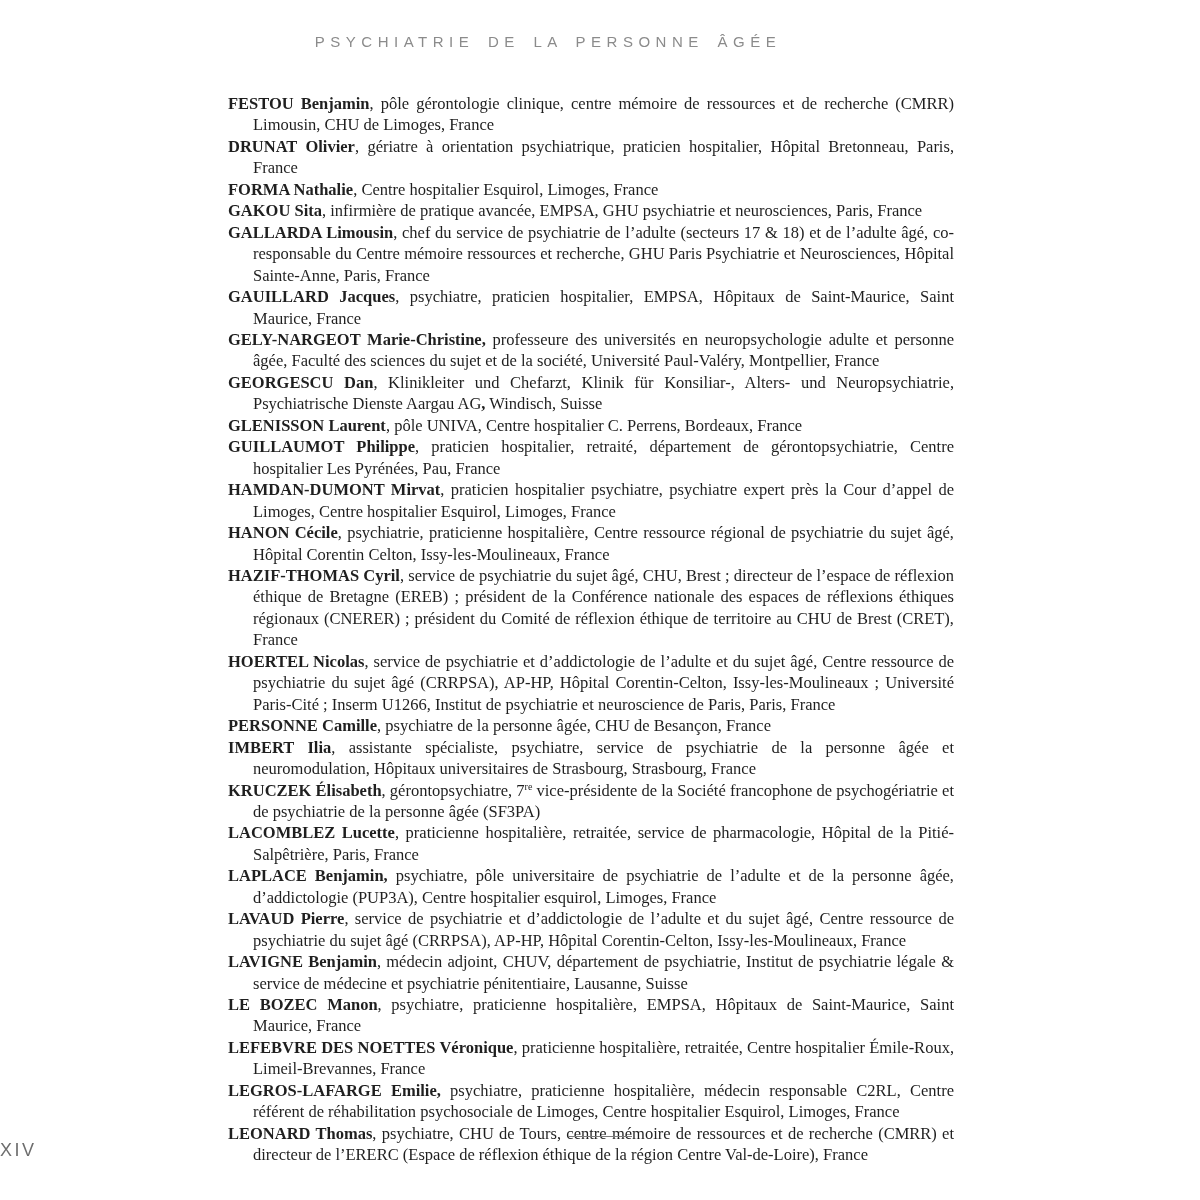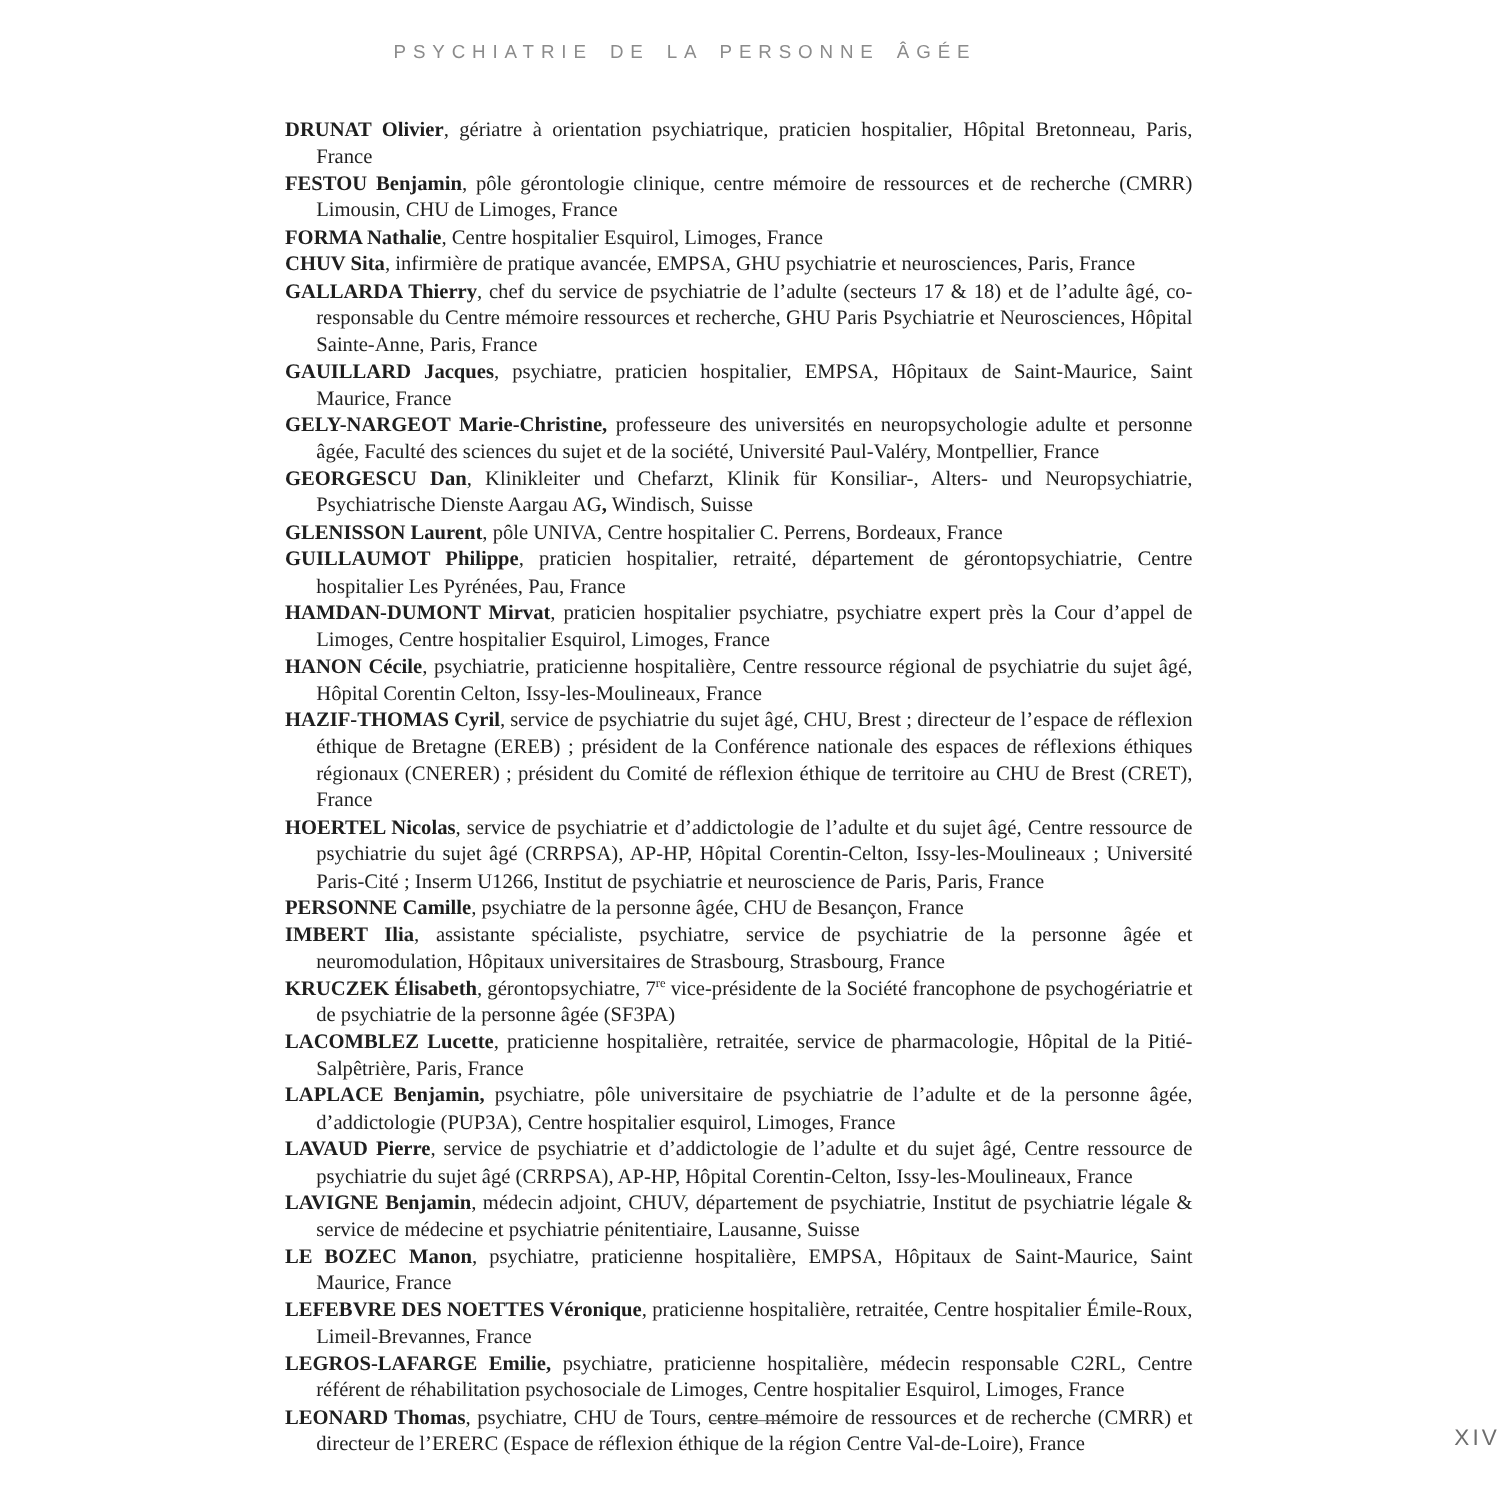--- a/index.html
+++ b/index.html
@@ -44,21 +44,21 @@
   .entry sup {
     font-size: 10px;
     line-height: 0;
     vertical-align: super;
   }
   .page-footer {
     position: absolute;
     top: 1136px;
     left: 0;
     width: 1200px;
-    text-align: right;
+    text-align: left;
   }
   .footer-rule {
     width: 64px;
     height: 0;
     border-top: 1.5px solid #7d7d7d;
     margin: 0 auto 3px auto;
   }
   .page-number {
     font-family: "Liberation Sans", sans-serif;
     font-size: 18px;
@@ -66,25 +66,25 @@
     color: #6e6e6e;
   }
 </style>
 </head>
 <body>
 
 <div class="page">
   <div class="page-header">PSYCHIATRIE DE LA PERSONNE ÂGÉE</div>
 
   <div class="entries" id="entries">
+      <p class="entry"><span class="name">FESTOU Benjamin</span><span>, pôle gérontologie clinique, centre mémoire de ressources et de recherche (CMRR) Limousin, CHU de Limoges, France</span></p>
       <p class="entry"><span class="name">DRUNAT Olivier</span><span>, gériatre à orientation psychiatrique, praticien hospitalier, Hôpital Bretonneau, Paris, France</span></p>
-      <p class="entry"><span class="name">FESTOU Benjamin</span><span>, pôle gérontologie clinique, centre mémoire de ressources et de recherche (CMRR) Limousin, CHU de Limoges, France</span></p>
       <p class="entry"><span class="name">FORMA Nathalie</span><span>, Centre hospitalier Esquirol, Limoges, France</span></p>
-      <p class="entry"><span class="name">CHUV Sita</span><span>, infirmière de pratique avancée, EMPSA, GHU psychiatrie et neurosciences, Paris, France</span></p>
-      <p class="entry"><span class="name">GALLARDA Thierry</span><span>, chef du service de psychiatrie de l’adulte (secteurs 17 &amp; 18) et de l’adulte âgé, co-responsable du Centre mémoire ressources et recherche, GHU Paris Psychiatrie et Neurosciences, Hôpital Sainte-Anne, Paris, France</span></p>
+      <p class="entry"><span class="name">GAKOU Sita</span><span>, infirmière de pratique avancée, EMPSA, GHU psychiatrie et neurosciences, Paris, France</span></p>
+      <p class="entry"><span class="name">GALLARDA Limousin</span><span>, chef du service de psychiatrie de l’adulte (secteurs 17 &amp; 18) et de l’adulte âgé, co-responsable du Centre mémoire ressources et recherche, GHU Paris Psychiatrie et Neurosciences, Hôpital Sainte-Anne, Paris, France</span></p>
       <p class="entry"><span class="name">GAUILLARD Jacques</span><span>, psychiatre, praticien hospitalier, EMPSA, Hôpitaux de Saint-Maurice, Saint Maurice, France</span></p>
       <p class="entry"><span class="name">GELY-NARGEOT Marie-Christine,</span><span> professeure des universités en neuropsychologie adulte et personne âgée, Faculté des sciences du sujet et de la société, Université Paul-Valéry, Montpellier, France</span></p>
       <p class="entry"><span class="name">GEORGESCU Dan</span><span>, Klinikleiter und Chefarzt, Klinik für Konsiliar-, Alters- und Neuropsychiatrie, Psychiatrische Dienste Aargau AG</span><span class="name">,</span><span> Windisch, Suisse</span></p>
       <p class="entry"><span class="name">GLENISSON Laurent</span><span>, pôle UNIVA, Centre hospitalier C. Perrens, Bordeaux, France</span></p>
       <p class="entry"><span class="name">GUILLAUMOT Philippe</span><span>, praticien hospitalier, retraité, département de gérontopsychiatrie, Centre hospitalier Les Pyrénées, Pau, France</span></p>
       <p class="entry"><span class="name">HAMDAN-DUMONT Mirvat</span><span>, praticien hospitalier psychiatre, psychiatre expert près la Cour d’appel de Limoges, Centre hospitalier Esquirol, Limoges, France</span></p>
       <p class="entry"><span class="name">HANON Cécile</span><span>, psychiatrie, praticienne hospitalière, Centre ressource régional de psychiatrie du sujet âgé, Hôpital Corentin Celton, Issy-les-Moulineaux, France</span></p>
       <p class="entry"><span class="name">HAZIF-THOMAS Cyril</span><span>, service de psychiatrie du sujet âgé, CHU, Brest ; directeur de l’espace de réflexion éthique de Bretagne (EREB) ; président de la Conférence nationale des espaces de réflexions éthiques régionaux (CNERER) ; président du Comité de réflexion éthique de territoire au CHU de Brest (CRET), France</span></p>
       <p class="entry"><span class="name">HOERTEL Nicolas</span><span>, service de psychiatrie et d’addictologie de l’adulte et du sujet âgé, Centre ressource de psychiatrie du sujet âgé (CRRPSA), AP-HP, Hôpital Corentin-Celton, Issy-les-Moulineaux ; Université Paris-Cité ; Inserm U1266, Institut de psychiatrie et neuroscience de Paris, Paris, France</span></p>
       <p class="entry"><span class="name">PERSONNE Camille</span><span>, psychiatre de la personne âgée, CHU de Besançon, France</span></p>

